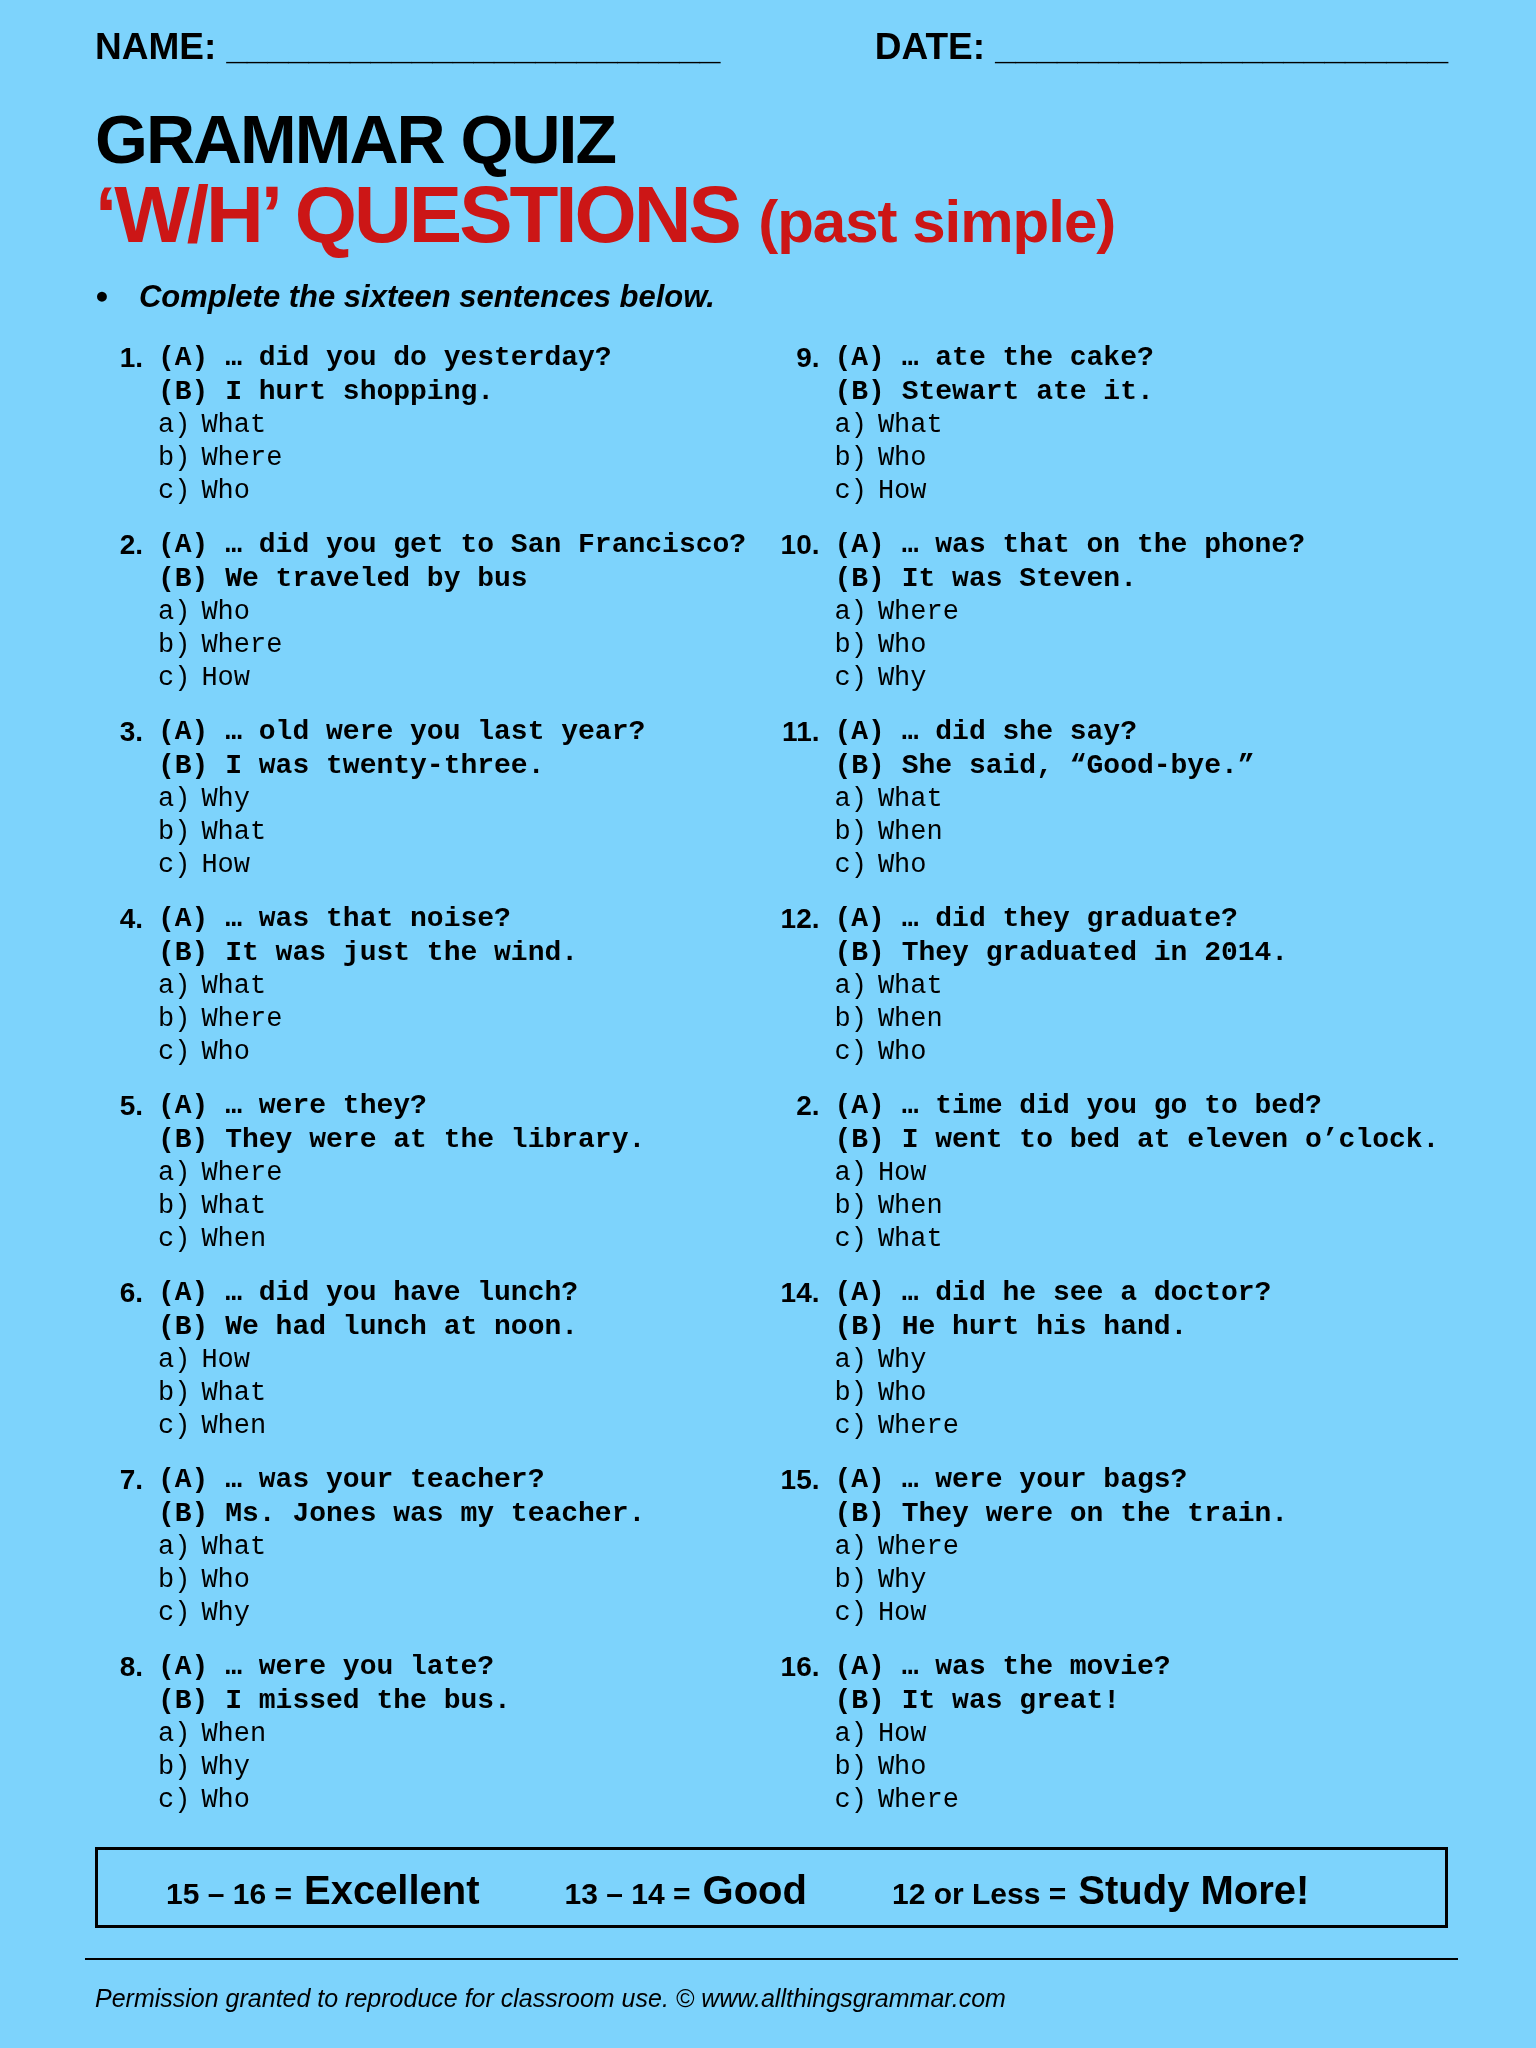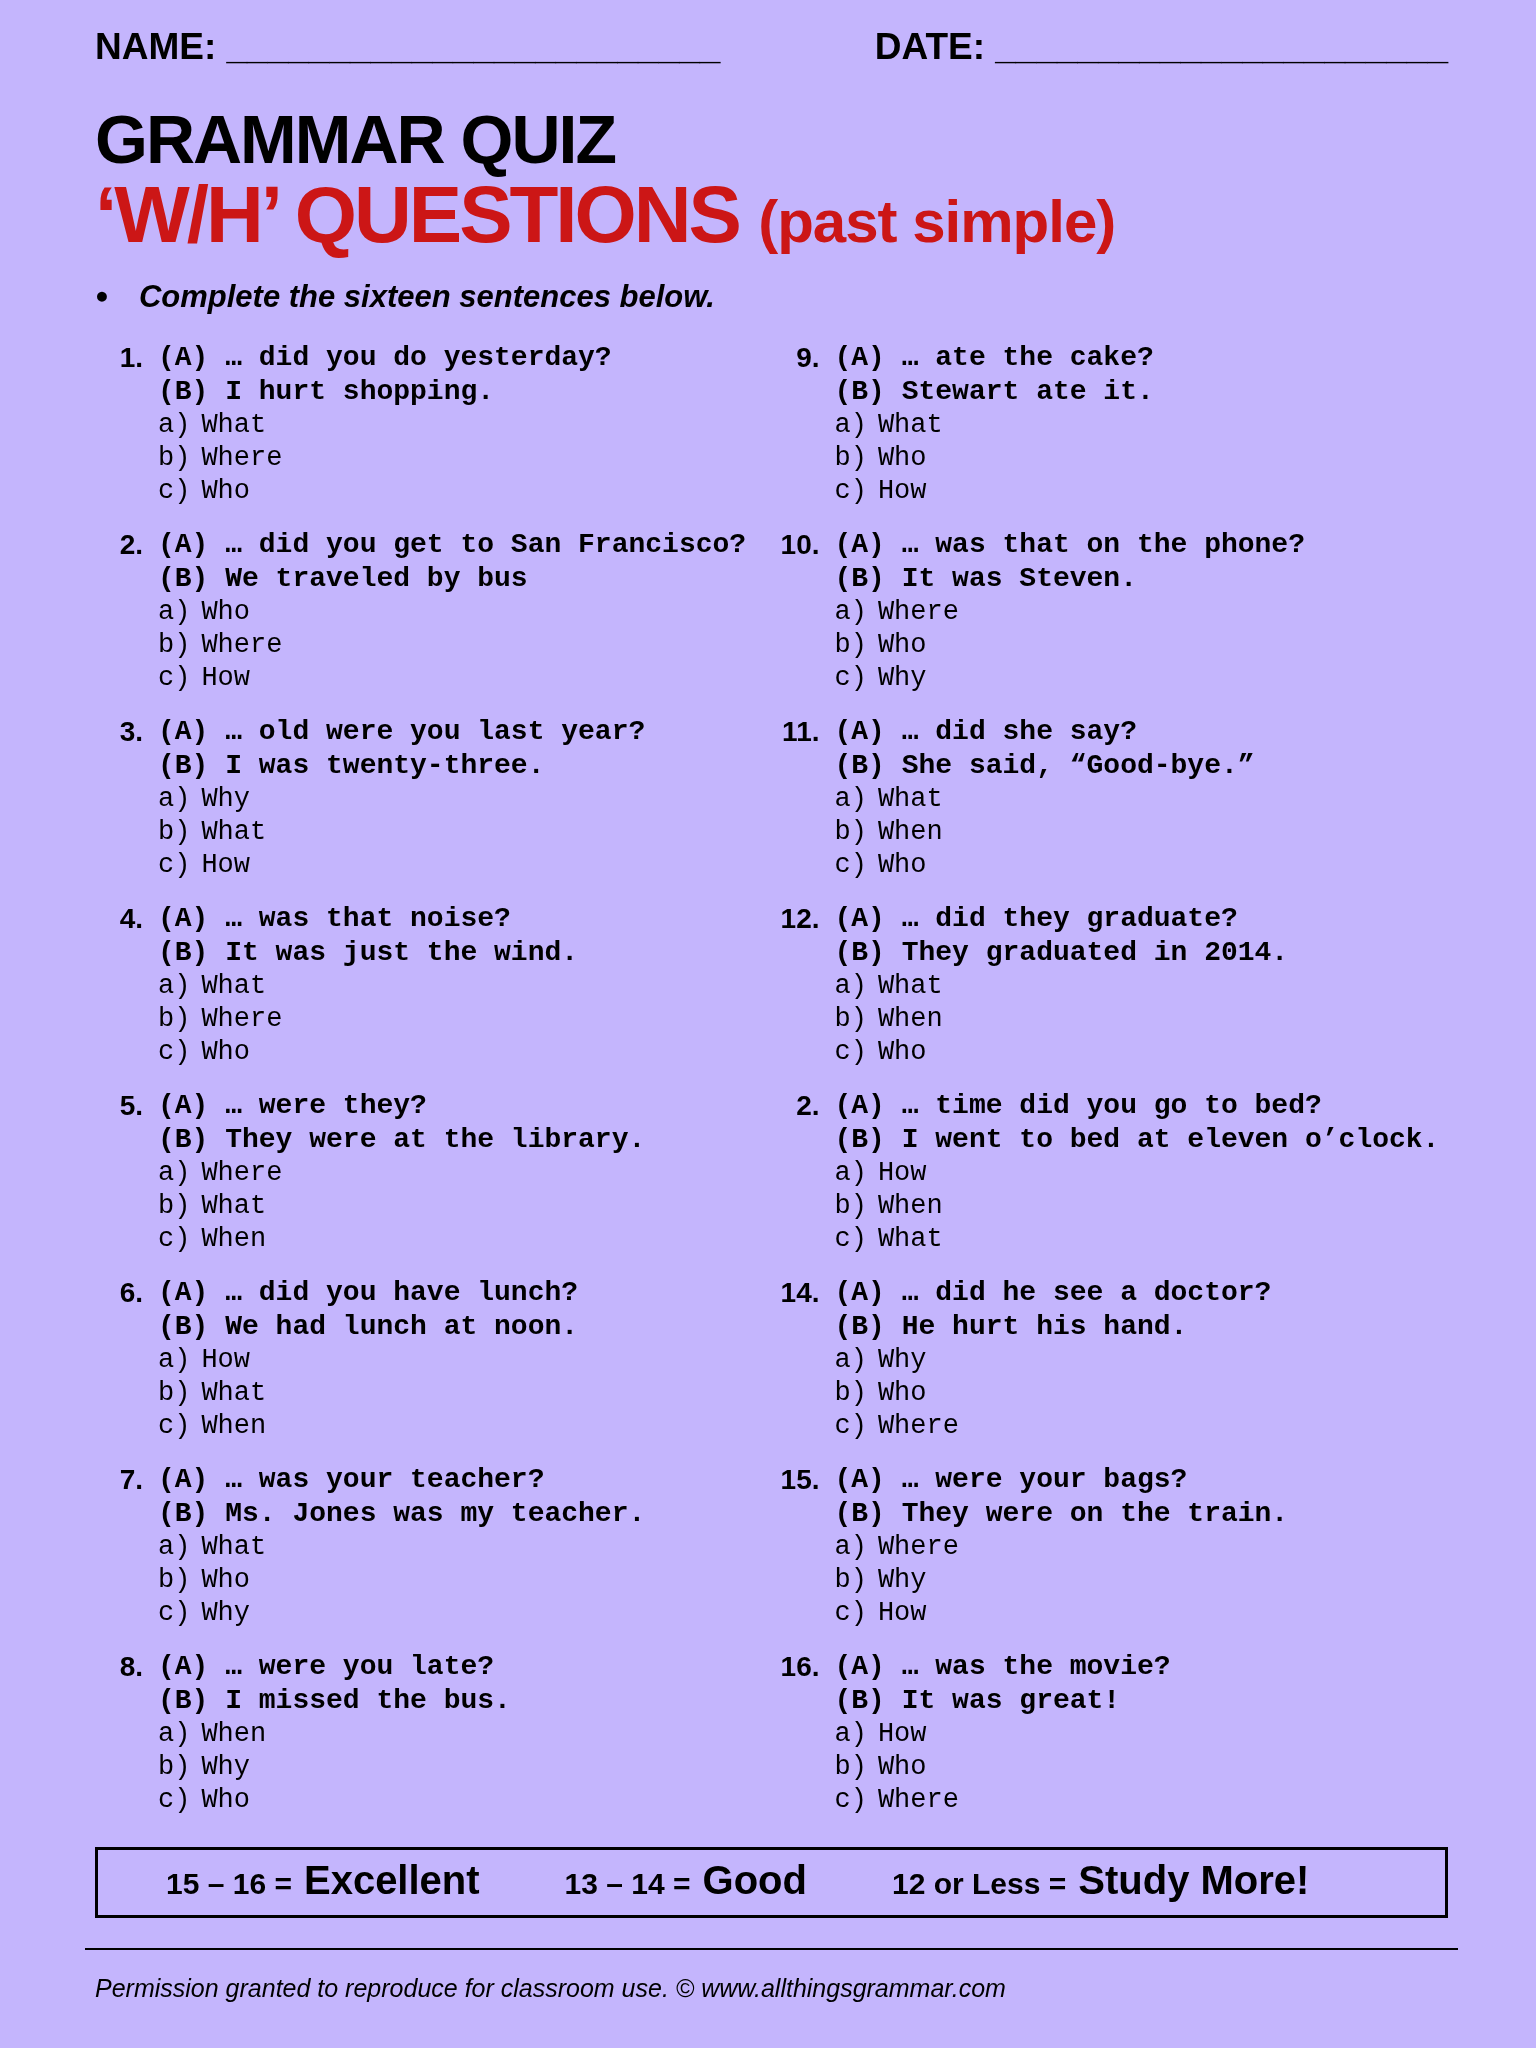--- a/index.html
+++ b/index.html
@@ -4,21 +4,21 @@
 <style>
   * { margin:0; padding:0; box-sizing:border-box; }
   html,body { background:#ffffff; }
   body {
     font-family:"Liberation Sans","DejaVu Sans",sans-serif;
     color:#000;
   }
   .page {
     width:1536px; height:2048px;
     padding:26px 88px 0 95px;
-    overflow:hidden; background:#c4b5fd;
+    overflow:hidden; background:#7dd3fc;
     position:relative;
   }
   .header-row { display:flex; justify-content:space-between; font-size:37px; font-weight:bold; }
   .field { white-space:nowrap; }
   .field .line { font-weight:bold; }
   .title { margin-top:37px; font-size:68px; font-weight:900; letter-spacing:-2px; line-height:1; }
   .subtitle {
     margin-top:2px; font-weight:900; font-size:80px; letter-spacing:-3px; line-height:1;
     color:var(--accent-red,#cc1616); white-space:nowrap;
   }
@@ -31,21 +31,21 @@
   .qnum { flex:0 0 48px; width:48px; text-align:right; font-weight:bold; font-size:28px; line-height:34px; }
   .qbody { margin-left:15px;font-family:Liberation Mono, monospace; }
   .qline { font-weight:bold; font-size:28px; line-height:34px; }
   .opt { font-size:27px; line-height:33px; }
   .optkey { display:inline-block; min-width:30px; margin-right:11px; }
   .score-box {
     border:3px solid #000; margin-top:10px;
     padding:8px 20px 12px 68px;
     display:flex; align-items:baseline; gap:85px;
   }
-  .score-item { display:flex; align-items:baseline; white-space:nowrap; }
+  .score-item { display:flex; align-items:baseline; white-space:nowrap;margin-top:10px; }
   .score-range { font-size:30px; font-weight:bold; margin-right:12px; }
   .score-grade { font-size:40px; font-weight:bold; }
   .footer-rule { border-top:2px solid #000; margin-top:30px; margin-left:-10px; margin-right:-10px; }
   .footer { margin-top:24px; font-style:italic; font-size:25px; }
 </style>
 </head>
 <body>
 
 <div class="page">
 

